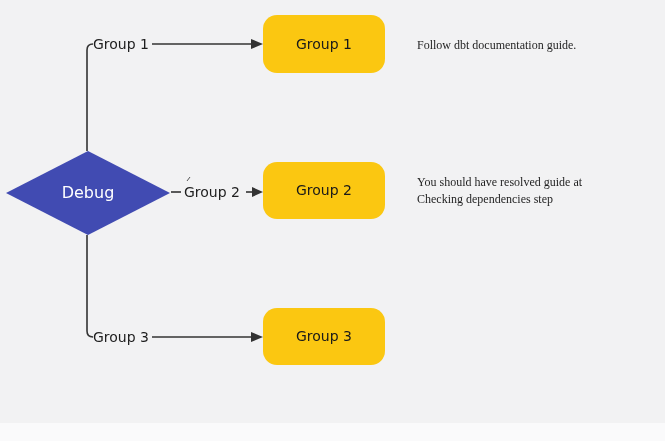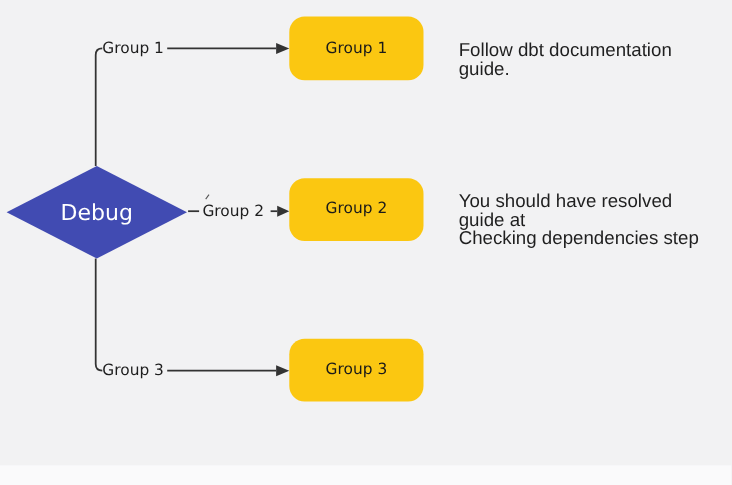--- a/index.html
+++ b/index.html
@@ -32,21 +32,21 @@
     position:absolute;left:0;top:0;
   }
   .conn-line{stroke:var(--connector);stroke-width:1.6;fill:none;}
   .arrowhead{fill:var(--connector);stroke:none;}
   .tick{stroke:#555;stroke-width:1;fill:none;}
   .diamond{fill:var(--decision_fill);stroke:none;}
   .decision-label{
     position:absolute;left:38px;top:184px;width:100px;
     text-align:center;
     color:var(--decision_text);
-    font-size:20px;line-height:18px;
+    font-size:16px;line-height:18px;
   }
   .conn-label{
     position:absolute;
     color:var(--connector_label);
     font-size:14px;line-height:17px;
     white-space:nowrap;
   }
   .conn-label.c1{left:93px;top:36px;}
   .conn-label.c2{left:184px;top:184px;}
   .conn-label.c3{left:93px;top:329px;}
@@ -58,23 +58,23 @@
   }
   .node.n1{top:15px;height:58px;}
   .node.n2{top:162px;}
   .node.n3{top:308px;}
   .node span{
     color:var(--node_text);
     font-size:14px;line-height:17px;
   }
   .annotation{
     position:absolute;
-    font-family:Liberation Sans, sans-serif;
+    font-family:Liberation Serif, serif;
     color:var(--annotation_text);
-    font-size:17px;line-height:17px;
+    font-size:12px;line-height:17px;
     white-space:pre-line;
     width:235px;
   }
   .annotation.a1{left:417px;top:37px;}
   .annotation.a2{left:417px;top:174px;}
   .annotation.a3{left:419px;top:285px;}
 </style>
 </head>
 <body>
 

